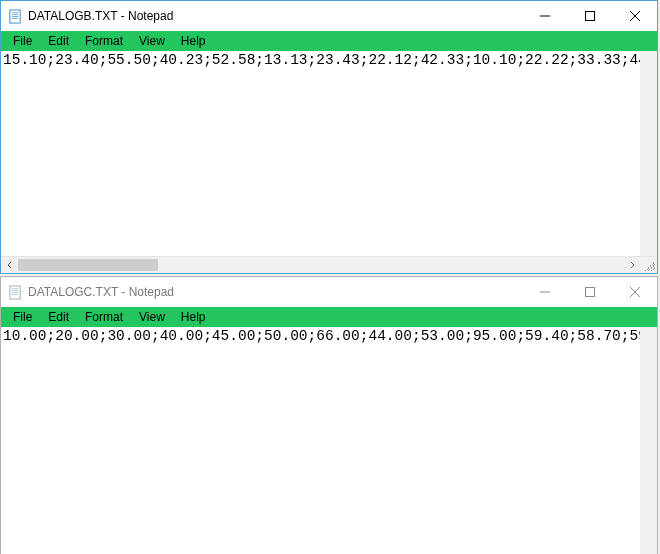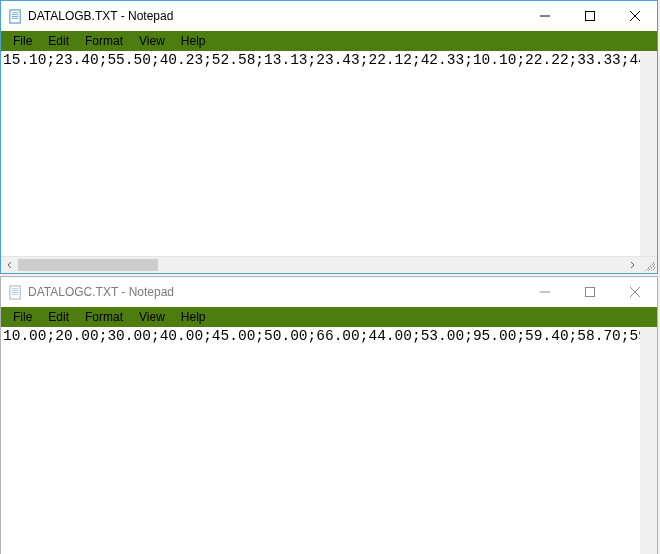--- a/index.html
+++ b/index.html
@@ -48,21 +48,21 @@
     color: #000;
   }
   .menubar {
     height: 20px;
     display: flex;
     align-items: center;
     padding: 0 4px;
     gap: 0;
     font-size: 12px;
     color: #000;
-    background: #4d7c0f;
+    background: #22c55e;
   }
   .menubar .menu-item { padding: 2px 8px; }
   .content {
     flex: 1;
     background: #ffffff;
     overflow: hidden;
     position: relative;
   }
   .content .text {
     font-family: Consolas, "Courier New", monospace;

